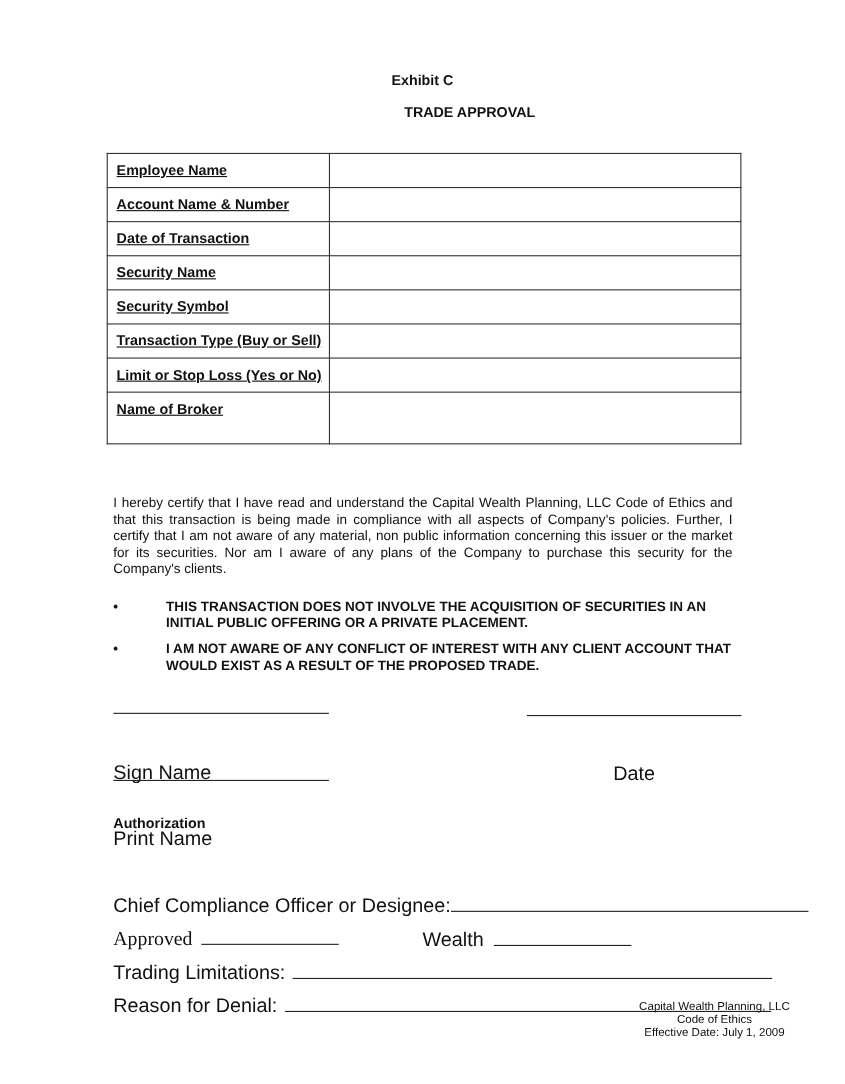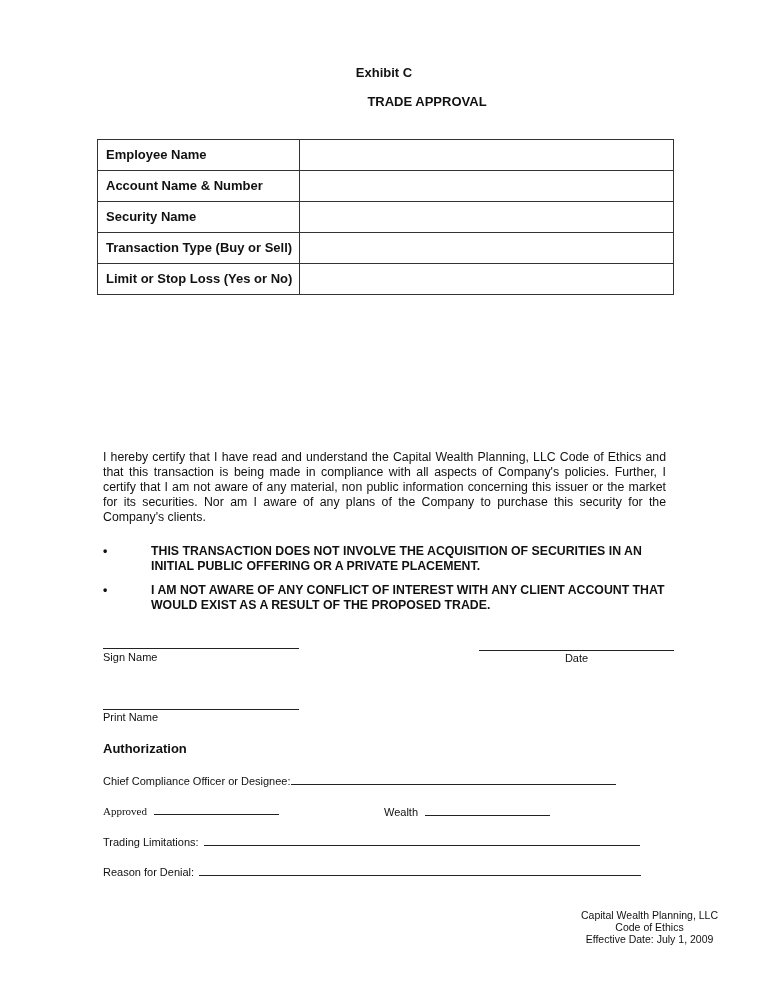--- a/index.html
+++ b/index.html
@@ -1,59 +1,71 @@
 <!DOCTYPE html>
 <html><head>
   <meta charset="utf-8">
   <style>
     html, body { margin: 0; padding: 0; background: #ffffff; }
     body { width: 768px; height: 985px; position: relative; overflow: hidden;
            font-family: "Liberation Sans", sans-serif; color: #111; }
     .abs { position: absolute; }
     .title { left: 0; width: 768px; text-align: center; font-weight: bold; font-size: 13px; }
-    table.form { position: absolute; left: 97px; top: 139px; width: 577px; border-collapse: collapse; }
+    table.form { position: absolute; left: 97px; top: 139px; width: 577px; border-collapse: collapse; text-decoration: underline; }
     table.form td { border: 1.3px solid #333; height: 30px; padding: 0; vertical-align: top; }
     table.form td.lbl { width: 200px; font-weight: bold; font-size: 13px; padding: 7px 0 0 8px; box-sizing: border-box; }
     table.form td.val { width: 369px; }
     table.form tr.tall td { height: 46px; }
     .para { left: 103px; top: 450px; width: 563px; font-size: 12.3px; line-height: 15px; text-align: justify; text-align-last: left; }
     .bullet-row { left: 103px; width: 570px; font-size: 12.3px; line-height: 15px; font-weight: bold; }
     .bullet-dot { position: absolute; left: 0; top: 0; }
     .bullet-text { position: absolute; left: 48px; width: 520px; }
     .sigline { height: 0; border-top: 1.5px solid #222; }
-    .lbl-plain { font-size: 11px; }
+    .lbl-plain { font-size: 18px; margin-top: 41px; }
     .blank { display: inline-block; border-bottom: 1.3px solid #222; height: 12px; vertical-align: baseline; }
     .footer { right: 50px; top: 909px; text-align: center; font-size: 10.5px; line-height: 12px; }
   </style>
 </head>
 <body>
 
 <div class="abs title" style="top:65px;">Exhibit C</div>
 <div class="abs title" style="top:94px;padding-left:43px;">TRADE APPROVAL</div>
 
 <table class="form">
   <tbody>
       <tr>
     <td class="lbl">Employee Name</td>
     <td class="val"></td>
   </tr>
   <tr>
     <td class="lbl">Account Name &amp; Number</td>
     <td class="val"></td>
   </tr>
   <tr>
+    <td class="lbl">Date of Transaction</td>
+    <td class="val"></td>
+  </tr>
+  <tr>
     <td class="lbl">Security Name</td>
+    <td class="val"></td>
+  </tr>
+  <tr>
+    <td class="lbl">Security Symbol</td>
     <td class="val"></td>
   </tr>
   <tr>
     <td class="lbl">Transaction Type (Buy or Sell)</td>
     <td class="val"></td>
   </tr>
   <tr>
     <td class="lbl">Limit or Stop Loss (Yes or No)</td>
+    <td class="val"></td>
+  </tr>
+  <tr class="tall">
+    <td class="lbl">Name of Broker</td>
     <td class="val"></td>
   </tr>
 </tbody>
   </table>
 
 <div class="abs para">I hereby certify that I have read and understand the Capital Wealth Planning, LLC Code of Ethics and that this transaction is being made in compliance with all aspects of Company's policies. Further, I certify that I am not aware of any material, non public information concerning this issuer or the market for its securities. Nor am I aware of any plans of the Company to purchase this security for the Company's clients.</div>
 
 <div class="abs bullet-row" style="top:544px; height:32px;">
   <span class="bullet-dot">•</span>
   <span class="bullet-text">THIS TRANSACTION DOES NOT INVOLVE THE ACQUISITION OF SECURITIES IN AN INITIAL PUBLIC OFFERING OR A PRIVATE PLACEMENT.</span>

